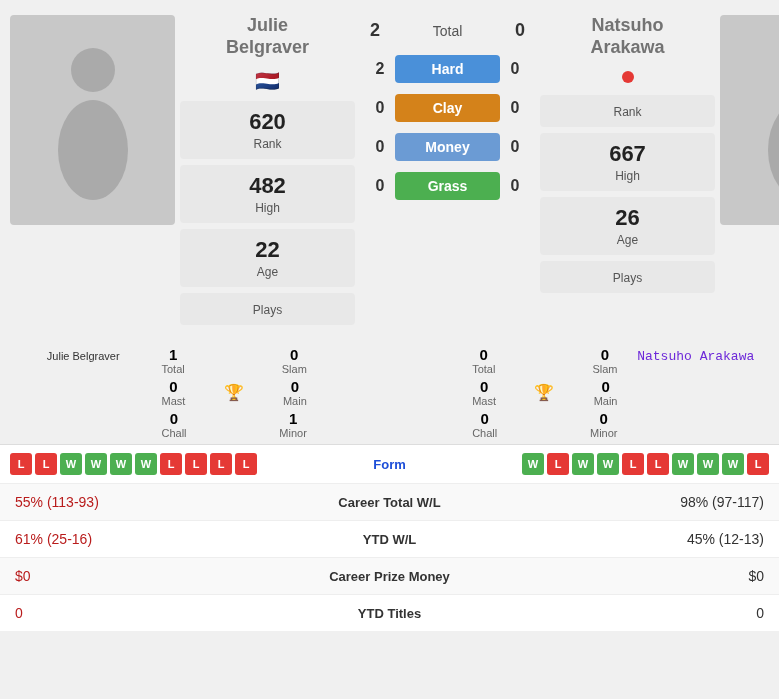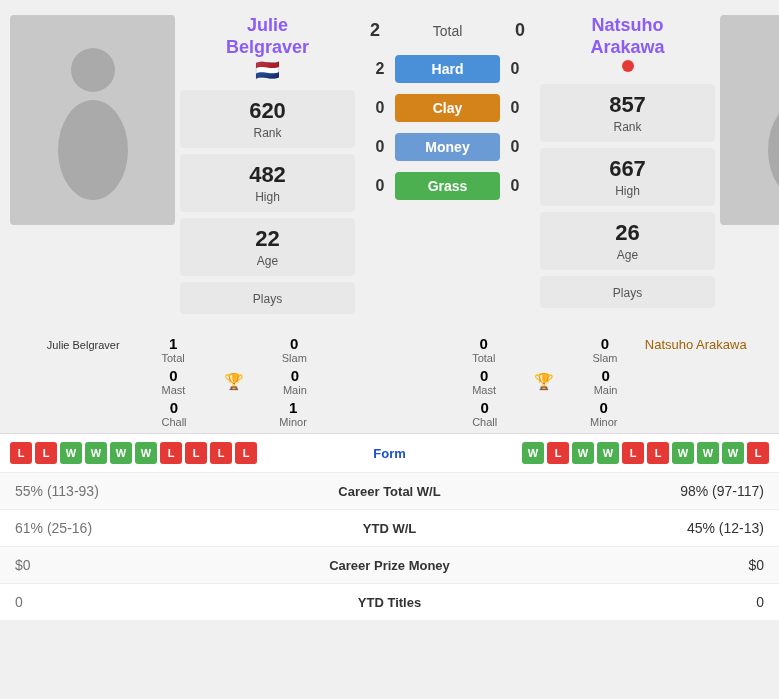--- a/index.html
+++ b/index.html
@@ -37,22 +37,22 @@
 
     .player-silhouette {
       width: 100px;
       height: 160px;
     }
 
     .player-name {
       font-size: 18px;
       font-weight: bold;
       text-align: center;
-      color: #8b5cf6;
-      margin-bottom: 0;
+      color: #737373;
+      margin-bottom: 11px;
       line-height: 1.2;
     }
 
     .flag {
       font-size: 20px;
       margin-bottom: 8px;
     }
 
     .stat-box {
       background: #e8e8e8;
@@ -201,21 +201,21 @@
     }
 
     .stats-row-alt {
       background: #f9f9f9;
     }
 
     .stats-left-val {
       flex: 1;
       text-align: left;
       font-size: 14px;
-      color: #737373;
+      color: #b91c1c;
     }
 
     .stats-center-label {
       width: 200px;
       text-align: center;
       font-size: 13px;
       font-weight: bold;
       color: #333;
     }
 
@@ -311,21 +311,20 @@
     <div class="player-block">
       <div class="player-name">
         <span>Natsuho</span><br>
         <span>Arakawa</span>
       </div>
       <div style="margin-bottom:8px;">
         <span class="dot-jp"></span>
       </div>
 
       <div class="stat-box">
-        <div class="stat-value">857</div>
         <div class="stat-label">Rank</div>
       </div>
 
       <div class="stat-box">
         <div class="stat-value">667</div>
         <div class="stat-label">High</div>
       </div>
 
       <div class="stat-box">
         <div class="stat-value">26</div>
@@ -413,21 +412,21 @@
           <div style="font-size:15px;font-weight:bold;">0</div>
           <div style="font-size:11px;color:#666;">Chall</div>
         </div>
         <div style="text-align:center;">
           <div style="font-size:15px;font-weight:bold;">0</div>
           <div style="font-size:11px;color:#666;">Minor</div>
         </div>
       </div>
     </div>
     <div style="width:165px; text-align:center;">
-      <span style="font-size:13px;color:#a16207;">Natsuho Arakawa</span>
+      <span style="font-size:13px;color:#6d28d9;font-family:Liberation Mono, monospace;">Natsuho Arakawa</span>
     </div>
   </div>
 
   <div class="form-section">
 
     <div class="form-badges" id="p1-form-badges">
         <div class="form-badge badge-l">L</div>
         <div class="form-badge badge-l">L</div>
         <div class="form-badge badge-w">W</div>
         <div class="form-badge badge-w">W</div>

